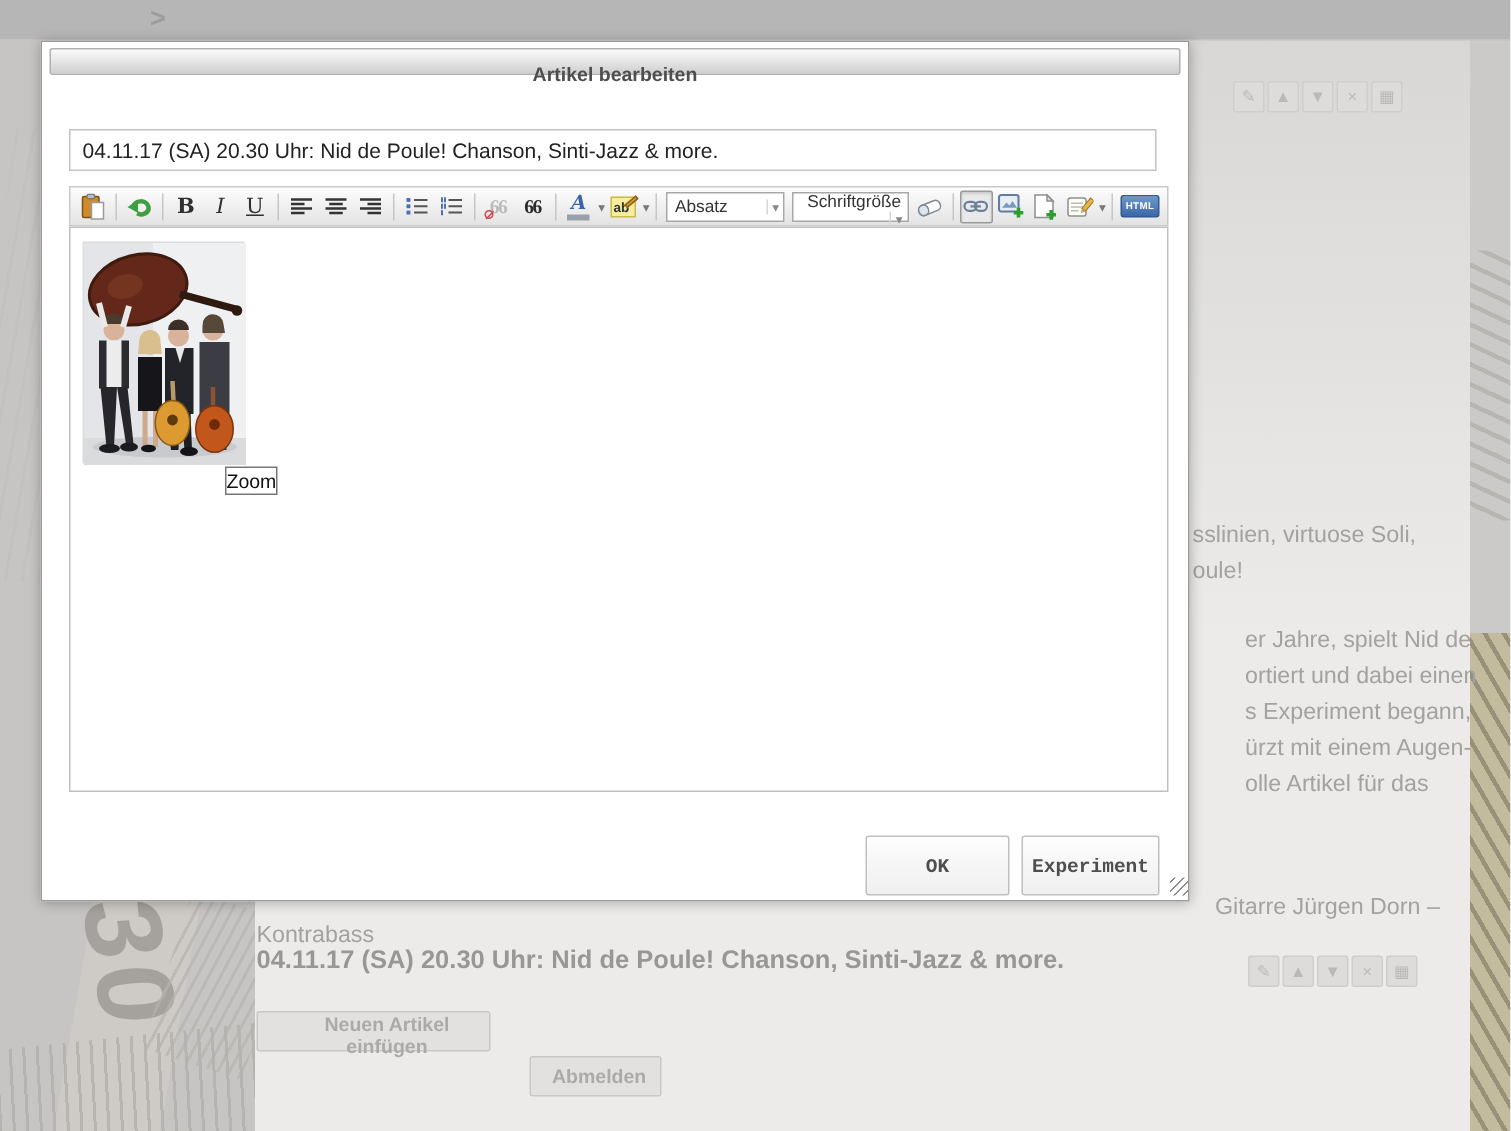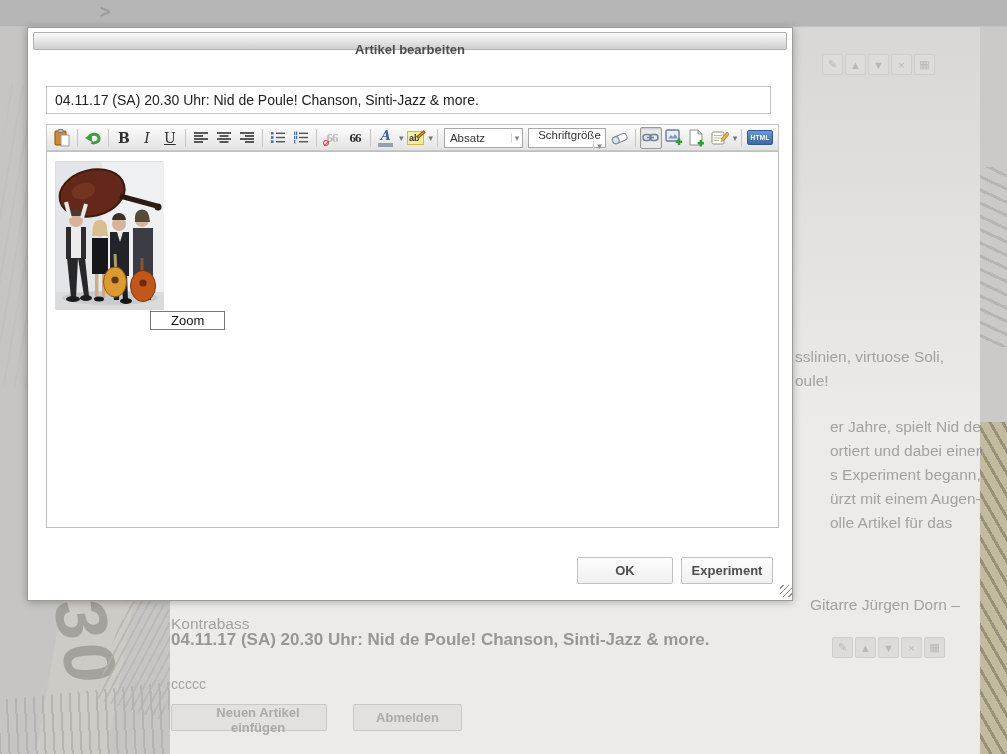--- a/index.html
+++ b/index.html
@@ -78,25 +78,25 @@
   .sel-format { width:80px; }
   .sel-size { width:78px;flex-direction:column; }
   .html-badge { width:26px; height:15px; border-radius:2px; border:1px solid #2f5a97;
                 background:linear-gradient(#6e98c8,#3c68a8); color:#fff; font-size:6.5px; font-weight:bold;
                 display:flex; align-items:center; justify-content:center; letter-spacing:.3px; }
 
   .editor { position:absolute; left:18px; top:123px; width:733px; height:377px; background:#fff;
             border:1px solid #bfbfbf; }
   .band-img { position:absolute; left:8px; top:9px; width:108px; height:148px; border:1px solid #dcdcdc; }
   .zoom-tip { position:absolute; left:103px; top:159px; background:#fff; border:1px solid #767676;
-              padding:1px 20px; font-size:13px; color:#111; }
-
-  .dlg-btn { position:absolute; top:529px; height:27px; border:1px solid #bfbfbf;
+              padding:1px 0; font-size:13px; color:#111; }
+
+  .dlg-btn { position:absolute; top:529px; height:40px; border:1px solid #bfbfbf;
              background:linear-gradient(#fdfdfd,#efefef); font-weight:bold; color:#4e4e4e; font-size:13px;
-             border-radius:2px; font-family:Liberation Sans, sans-serif; cursor:pointer; }
+             border-radius:2px; font-family:Liberation Mono, monospace; cursor:pointer; }
   .btn-ok { left:549px; width:96px; }
   .btn-cancel { left:653px; width:92px; }
   .resize-handle { position:absolute; left:752px; top:557px; width:12px; height:12px;
                    background:repeating-linear-gradient(135deg,transparent 0 2px,#8a8a8a 2px 3px,transparent 3px 4px); cursor:nwse-resize; }
 </style>
 </head>
 <body>
 
 <div class="stage">
 
@@ -138,22 +138,22 @@
       <div>s Experiment begann,</div>
       <div>ürzt mit einem Augen-</div>
       <div>olle Artikel für das</div>
     </div>
 
     <div class="bg-line" style="left:640px; top:559px;">Gitarre Jürgen Dorn –</div>
     <div class="bg-line" style="left:1px; top:578px;">Kontrabass</div>
     <div class="bg-heading" style="left:1px; top:603px;">04.11.17 (SA) 20.30 Uhr: Nid de Poule! Chanson, Sinti-Jazz &amp; more.</div>
     <div class="bg-line" style="left:1px; top:639px; font-size:14px;">ccccc</div>
 
-    <button class="bg-btn" style="left:1px; top:677px; width:156px;padding-left:32px;">Neuen Artikel einfügen</button>
-    <button class="bg-btn" style="left:183px; top:677px; width:109px;">Abmelden</button>
+    <button class="bg-btn" style="left:1px; top:647px; width:156px;padding-left:32px;">Neuen Artikel einfügen</button>
+    <button class="bg-btn" style="left:183px; top:677px; width:88px;">Abmelden</button>
 
     <div class="icon-row" style="left:662px; top:610px;">
       <span class="faint-box">✎</span>
       <span class="faint-box">▲</span>
       <span class="faint-box">▼</span>
       <span class="faint-box">×</span>
       <span class="faint-box">▦</span>
     </div>
   </div>
 

